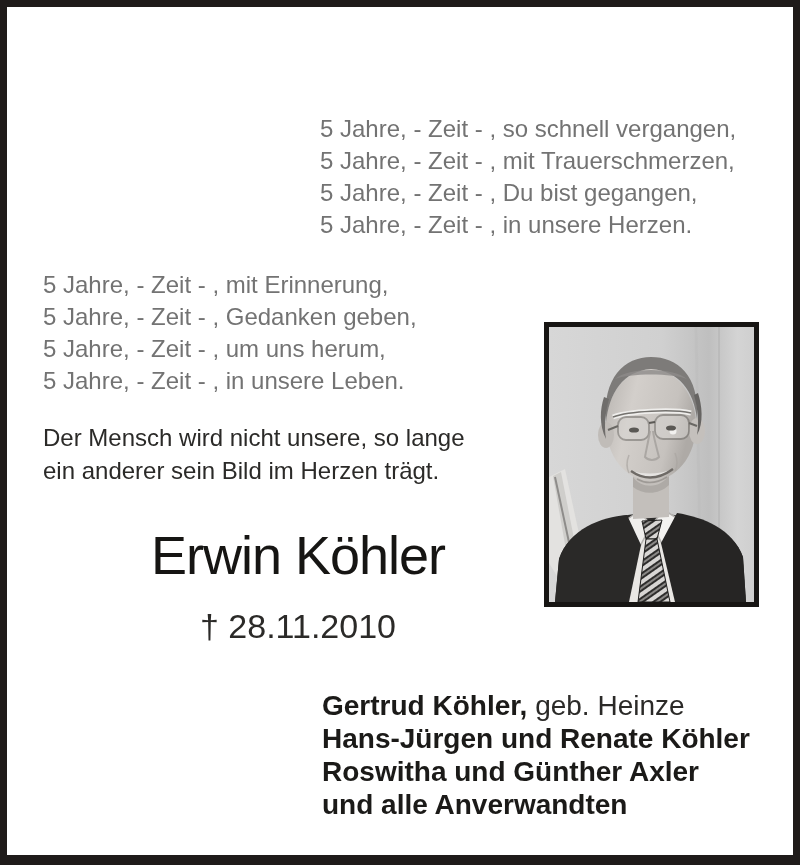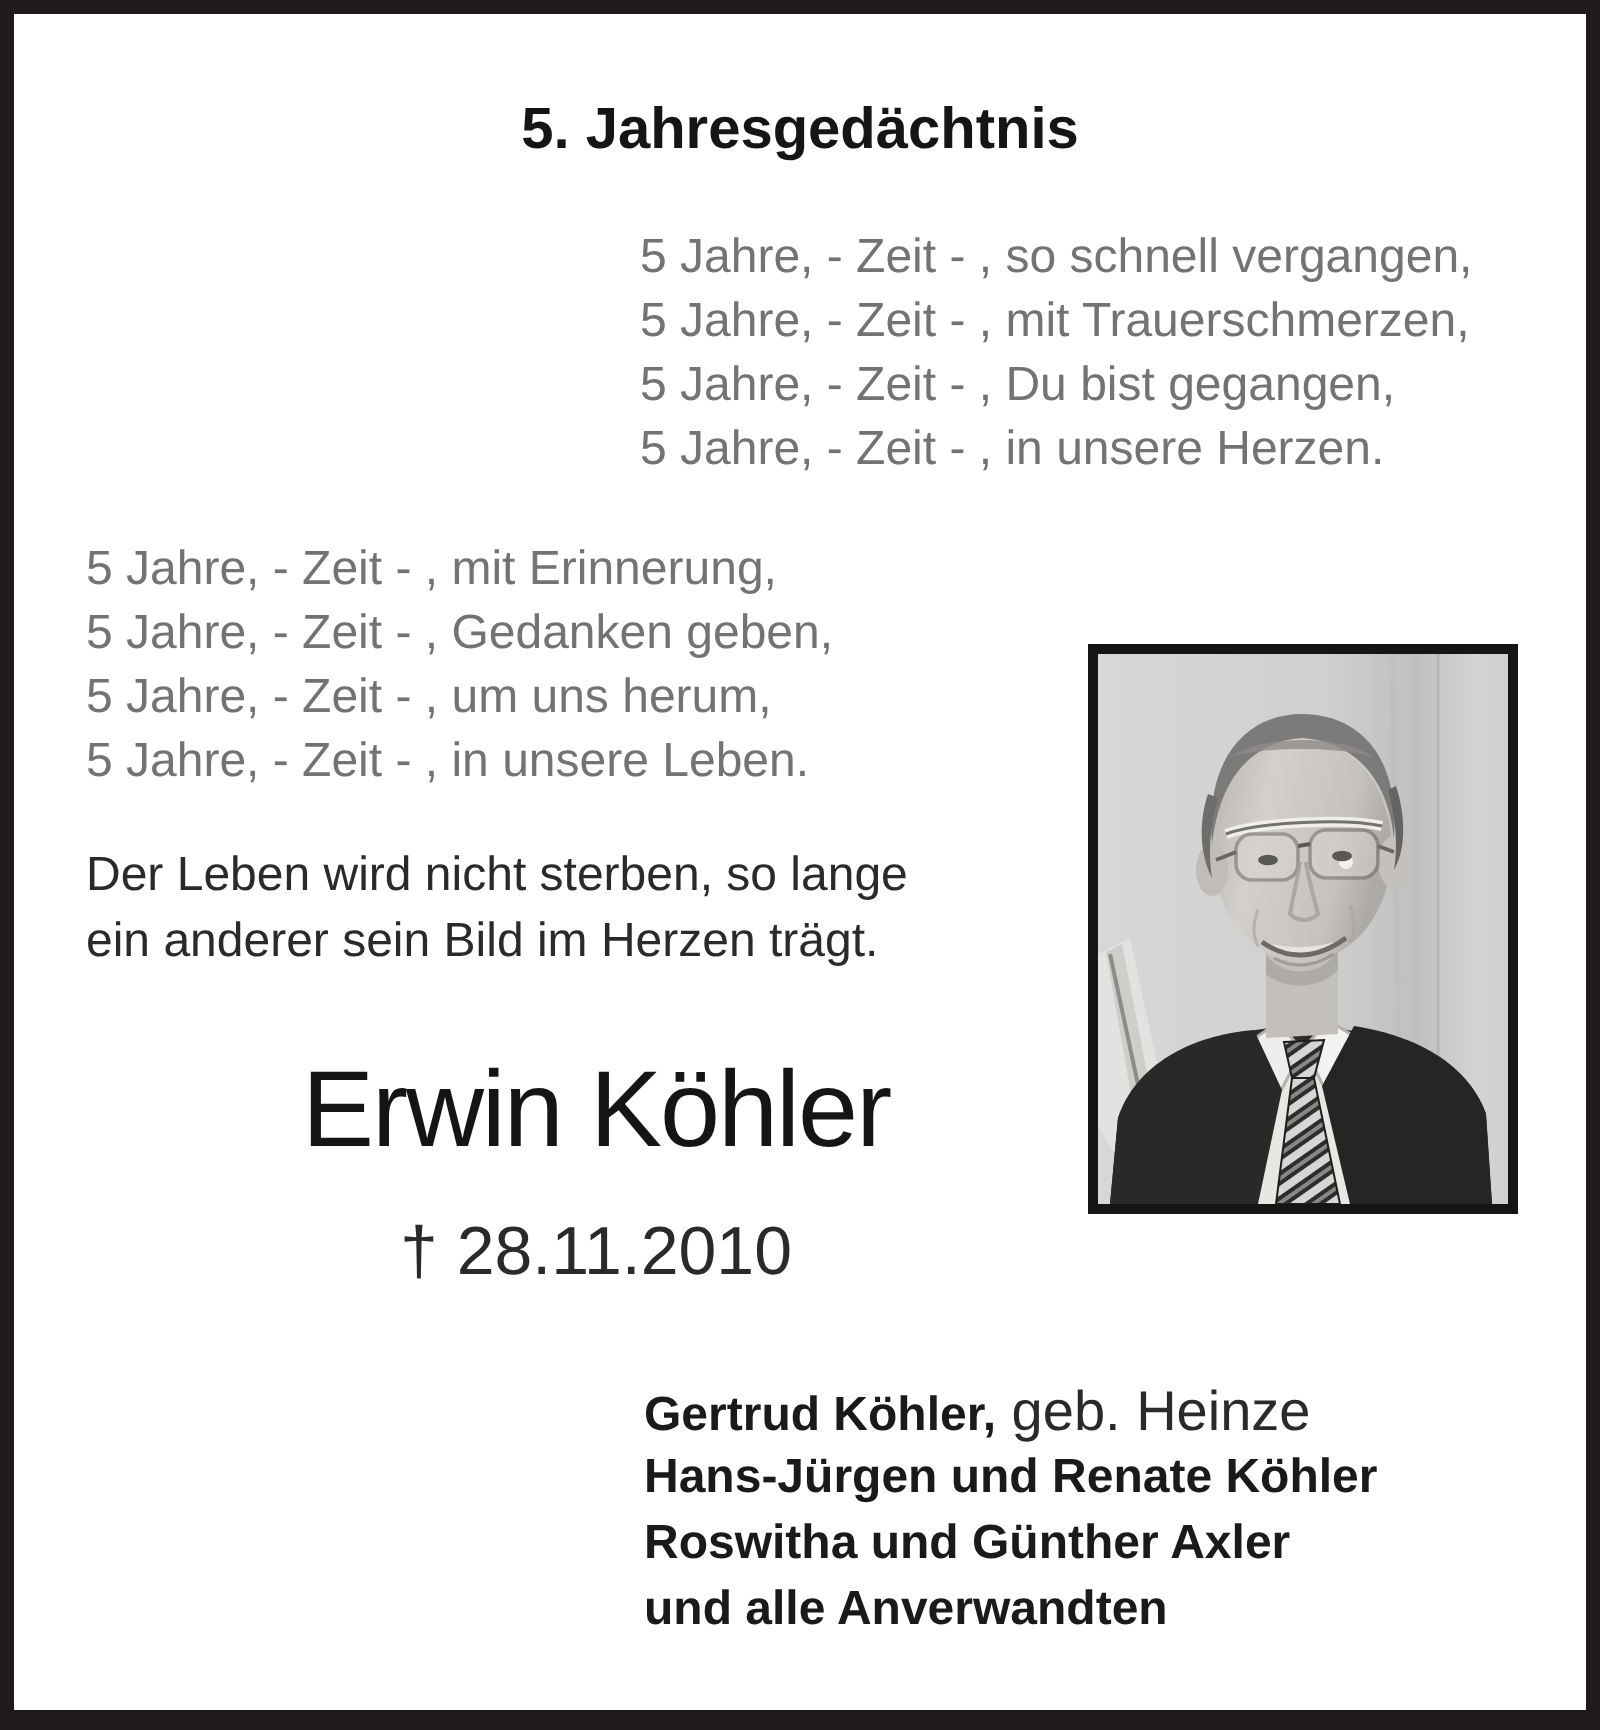--- a/index.html
+++ b/index.html
@@ -43,47 +43,46 @@
     font-size: 34px; line-height: 30px; color: #2b2a28;
   }
   .photo-frame {
     left: 537px; top: 315px;
     width: 205px; height: 275px;
     border: 5px solid #171513;
     background: #d2d2d2;
   }
   .photo-frame svg { display: block; }
   .mourners { left: 315px; top: 682px; line-height: 33px; white-space: nowrap; }
-  .mourners .bold { font-size: 24px; font-weight: bold; color: #1b1a18; }
+  .mourners .bold { font-size: 28px; font-weight: bold; color: #1b1a18; }
   .mourners .regular { font-size: 28px; font-weight: normal; color: #2b2a28; }
   .mourner-line { height: 33px; }
 </style>
 </head>
 <body>
 
 <div class="sheet">
 
-  <div class="abs title">5. Jahresgedächtnis</div>
 
   <div class="abs poem poem-right">
     <div>5 Jahre, - Zeit - , so schnell vergangen,</div>
     <div>5 Jahre, - Zeit - , mit Trauerschmerzen,</div>
     <div>5 Jahre, - Zeit - , Du bist gegangen,</div>
     <div>5 Jahre, - Zeit - , in unsere Herzen.</div>
   </div>
 
   <div class="abs poem poem-left">
     <div>5 Jahre, - Zeit - , mit Erinnerung,</div>
     <div>5 Jahre, - Zeit - , Gedanken geben,</div>
     <div>5 Jahre, - Zeit - , um uns herum,</div>
     <div>5 Jahre, - Zeit - , in unsere Leben.</div>
   </div>
 
   <div class="abs epigraph">
-    <div>Der Leben wird nicht sterben, so lange</div>
+    <div>Der Mensch wird nicht unsere, so lange</div>
     <div>ein anderer sein Bild im Herzen trägt.</div>
   </div>
 
   <div class="abs name-block">
     <div class="deceased-name">Erwin Köhler</div>
   </div>
 
   <div class="abs death-date">† 28.11.2010</div>
 
   <div class="abs photo-frame">

